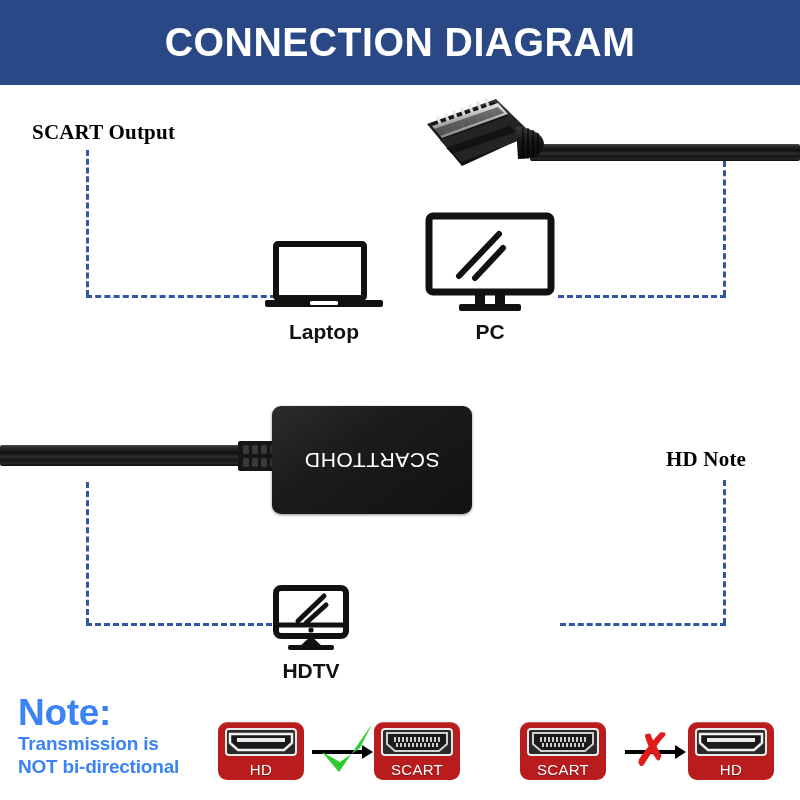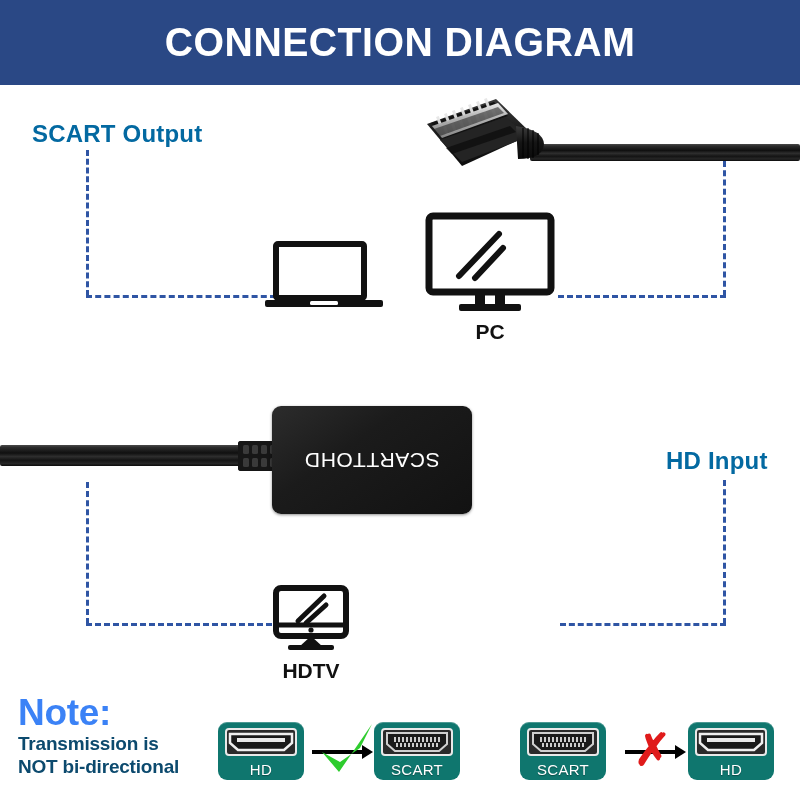--- a/index.html
+++ b/index.html
@@ -35,25 +35,26 @@
     font-weight: bold;
     letter-spacing: 0.5px;
     font-family: "Liberation Sans", sans-serif;
     white-space: nowrap;
     transform: scaleX(0.98);
   }
 
   
   .blue-label {
     position: absolute;
-    color: #0369a1;
-    font-weight: bold;
-    font-size: 24px;
+    color: #000000;
+    font-weight: bold;
+    font-size: 21px;
     letter-spacing: 0.2px;
     white-space: nowrap;
+    font-family: Liberation Serif, serif;
   }
   #label-scart-output { left: 32px; top: 120px; }
   #label-hd-input     { left: 666px; top: 447px; }
 
   
   .dash-v {
     position: absolute;
     width: 0;
     border-left: 3px dashed #2f55a4;
   }
@@ -113,33 +114,33 @@
   
   #note-block { position: absolute; left: 18px; top: 694px; }
   #note-title {
     color: #3b82f6;
     font-weight: bold;
     font-size: 37px;
     line-height: 38px;
     letter-spacing: -0.3px;
   }
   .note-line {
-    color: #0c4a6e;
+    color: #3b82f6;
     font-weight: bold;
     font-size: 19px;
     line-height: 23px;
     letter-spacing: -0.2px;
     white-space: nowrap;
   }
 
   
   .port-chip {
     position: absolute;
     width: 86px; height: 58px;
-    background: #0f766e;
+    background: #b91c1c;
     border-radius: 9px;
     box-shadow: inset 0 1px 0 rgba(255,255,255,0.25);
   }
   .port-caption {
     position: absolute;
     left: 0; bottom: 2px; width: 86px;
     text-align: center;
     color: #ffffff;
     font-size: 15px;
     font-weight: normal;
@@ -249,20 +250,21 @@
 
   <div class="dash-v" style="left:723px; top:161px; height:135px;"></div>
   <div class="dash-h" style="left:558px; top:295px; width:168px;"></div>
 
   <div class="device" id="device-laptop" style="left:262px; top:240px; width:124px;">
     <svg width="124" height="72" viewBox="0 0 124 72">
       <rect x="14" y="4" width="88" height="54" rx="2" fill="none" stroke="#111111" stroke-width="6"></rect>
       <rect x="3" y="60" width="118" height="7" rx="2" fill="#111111"></rect>
       <rect x="48" y="61" width="28" height="4" rx="1.5" fill="#ffffff"></rect>
     </svg>
+    <div class="device-caption">Laptop</div>
   </div>
 
   <div class="device" id="device-pc" style="left:423px; top:212px; width:134px;">
     <svg width="134" height="100" viewBox="0 0 134 100">
       <rect x="6" y="4" width="122" height="76" rx="4" fill="none" stroke="#111111" stroke-width="7"></rect>
       <line x1="36" y1="64" x2="76" y2="22" stroke="#111111" stroke-width="6" stroke-linecap="round"></line>
       <line x1="52" y1="66" x2="80" y2="36" stroke="#111111" stroke-width="6" stroke-linecap="round"></line>
       <rect x="52" y="80" width="10" height="13" fill="#111111"></rect>
       <rect x="72" y="80" width="10" height="13" fill="#111111"></rect>
       <rect x="36" y="92" width="62" height="7" rx="2" fill="#111111"></rect>
@@ -283,21 +285,21 @@
       <rect x="14" y="17" width="6" height="9" rx="1.5"></rect>
       <rect x="23" y="17" width="6" height="9" rx="1.5"></rect>
       <rect x="32" y="17" width="6" height="9" rx="1.5"></rect>
     </g>
   </svg>
 
   <div id="converter-box">
     <div id="converter-label">SCARTTOHD</div>
   </div>
 
-  <div class="blue-label" id="label-hd-input">HD  Input</div>
+  <div class="blue-label" id="label-hd-input">HD  Note</div>
 
   <div class="dash-v" style="left:86px; top:482px; height:142px;"></div>
   <div class="dash-h" style="left:86px; top:623px; width:186px;"></div>
 
   <div class="dash-v" style="left:723px; top:480px; height:144px;"></div>
   <div class="dash-h" style="left:560px; top:623px; width:166px;"></div>
 
   <div class="device" id="device-hdtv" style="left:272px; top:585px; width:78px;">
     <svg width="78" height="66" viewBox="0 0 78 66">
       <rect x="4" y="3" width="70" height="48" rx="5" fill="none" stroke="#111111" stroke-width="6"></rect>

